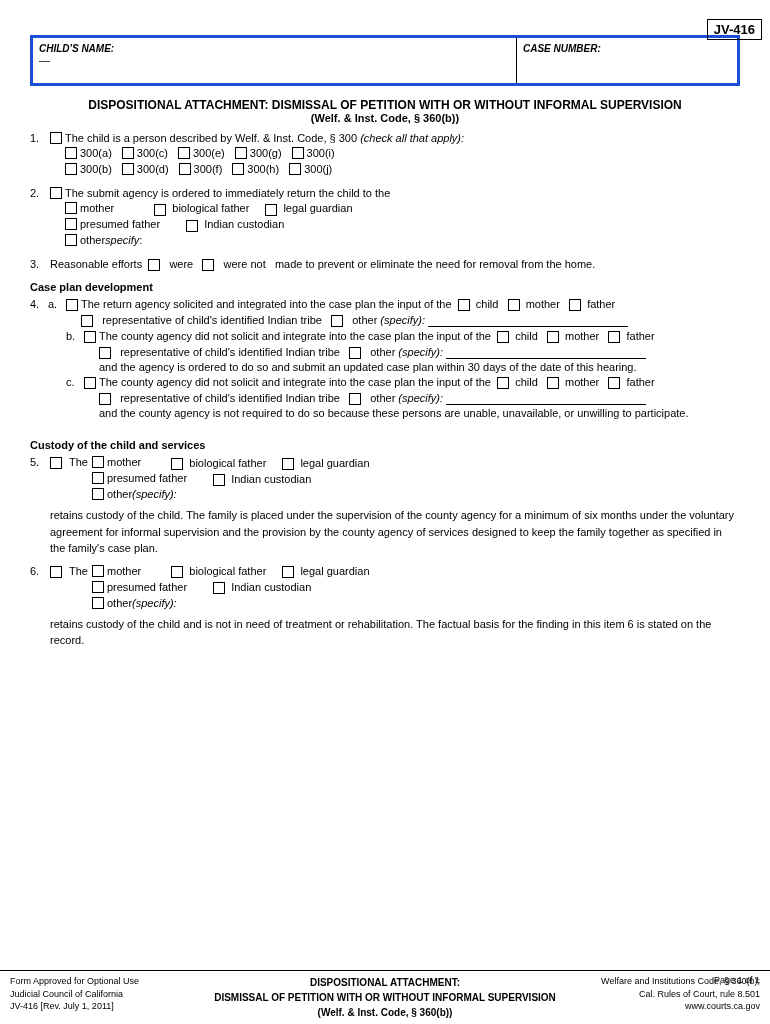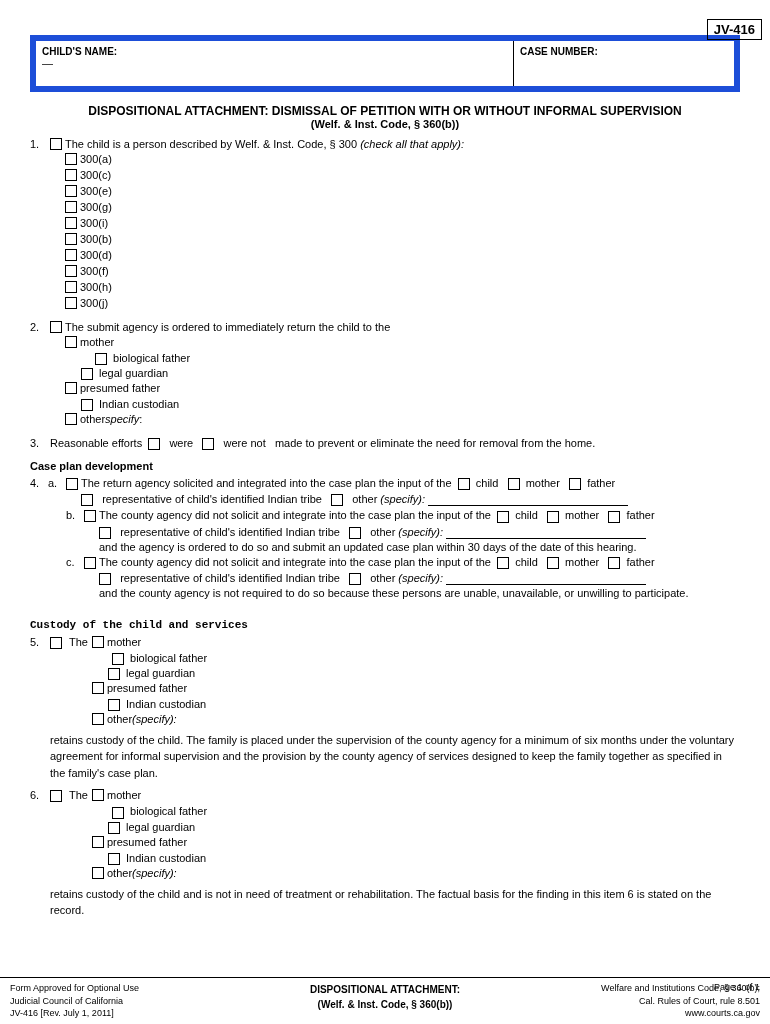--- a/index.html
+++ b/index.html
@@ -22,22 +22,23 @@
       position: absolute;
       top: 19px;
       right: 8px;
       font-weight: bold;
       font-size: 13px;
       border: 1px solid #000;
       padding: 2px 6px;
     }
     .header-fields {
       display: flex;
-      border: 6px solid #1d4ed8;
+      border: 3px solid #1d4ed8;
       margin-top: 25px;
+      font-style: italic;
     }
     .header-fields .childs-name {
       flex: 1;
       border-right: 1px solid #000;
       padding: 4px 6px;
       min-height: 45px;
     }
     .header-fields .case-number {
       width: 220px;
       padding: 4px 6px;
@@ -79,23 +80,23 @@
       border: 1px solid #000;
       margin-right: 3px;
       vertical-align: middle;
     }
     .row-content {
       flex: 1;
     }
     .checkbox-row {
       display: flex;
       flex-wrap: wrap;
+      align-items: center;
       gap: 2px 0;
       margin-bottom: 2px;
-      flex-direction: column;
     }
     .italic { font-style: italic; }
     .section-header {
       font-weight: bold;
       margin: 10px 0 5px 0;
     }
     .line-field {
       display: inline-block;
       border-bottom: 1px solid #000;
       min-width: 150px;
@@ -288,21 +289,21 @@
           <span class="line-field" style="min-width:200px;"></span>
         </div>
         <div style="margin-top:2px;">
           <span>and the county agency is not required to do so because these persons are unable, unavailable, or unwilling to participate.</span>
         </div>
       </div>
     </div>
 
   </div>
 
-  <div class="section-header" style="margin-top:20px;font-family:Liberation Mono, monospace;">Custody of the child and services</div>
+  <div class="section-header" style="margin-top:20px;">Custody of the child and services</div>
 
   <div class="section">
     <div style="display:flex; align-items:flex-start;">
       <span class="num-label">5.</span>
       <span class="inline-checkbox" style="margin-top:1px;"></span>
       <span style="margin-left:4px; margin-right:4px;">The</span>
       <div style="flex:1;">
         <div class="checkbox-row">
           <span class="col-item"><span class="inline-checkbox"></span> mother</span>
           <span style="margin-left:20px;"><span class="inline-checkbox"></span> biological father</span>
@@ -347,20 +348,21 @@
     <div style="font-size:9px; margin-bottom:4px; position:absolute; top:4px; right:10px;">
       <span>Page 1 of 1</span>
     </div>
     <div class="footer-left">
       <div>Form Approved for Optional Use</div>
       <div>Judicial Council of California</div>
       <div>JV-416 [Rev. July 1, 2011]</div>
     </div>
     <div class="footer-center">
       <div>DISPOSITIONAL ATTACHMENT:</div>
+      <div>DISMISSAL OF PETITION WITH OR WITHOUT INFORMAL SUPERVISION</div>
       <div>(Welf. &amp; Inst. Code, § 360(b))</div>
     </div>
     <div class="footer-right">
       <div>Welfare and Institutions Code, § 360(b);</div>
       <div>Cal. Rules of Court, rule 8.501</div>
       <div>www.courts.ca.gov</div>
     </div>
   </div>
 
 </div>

